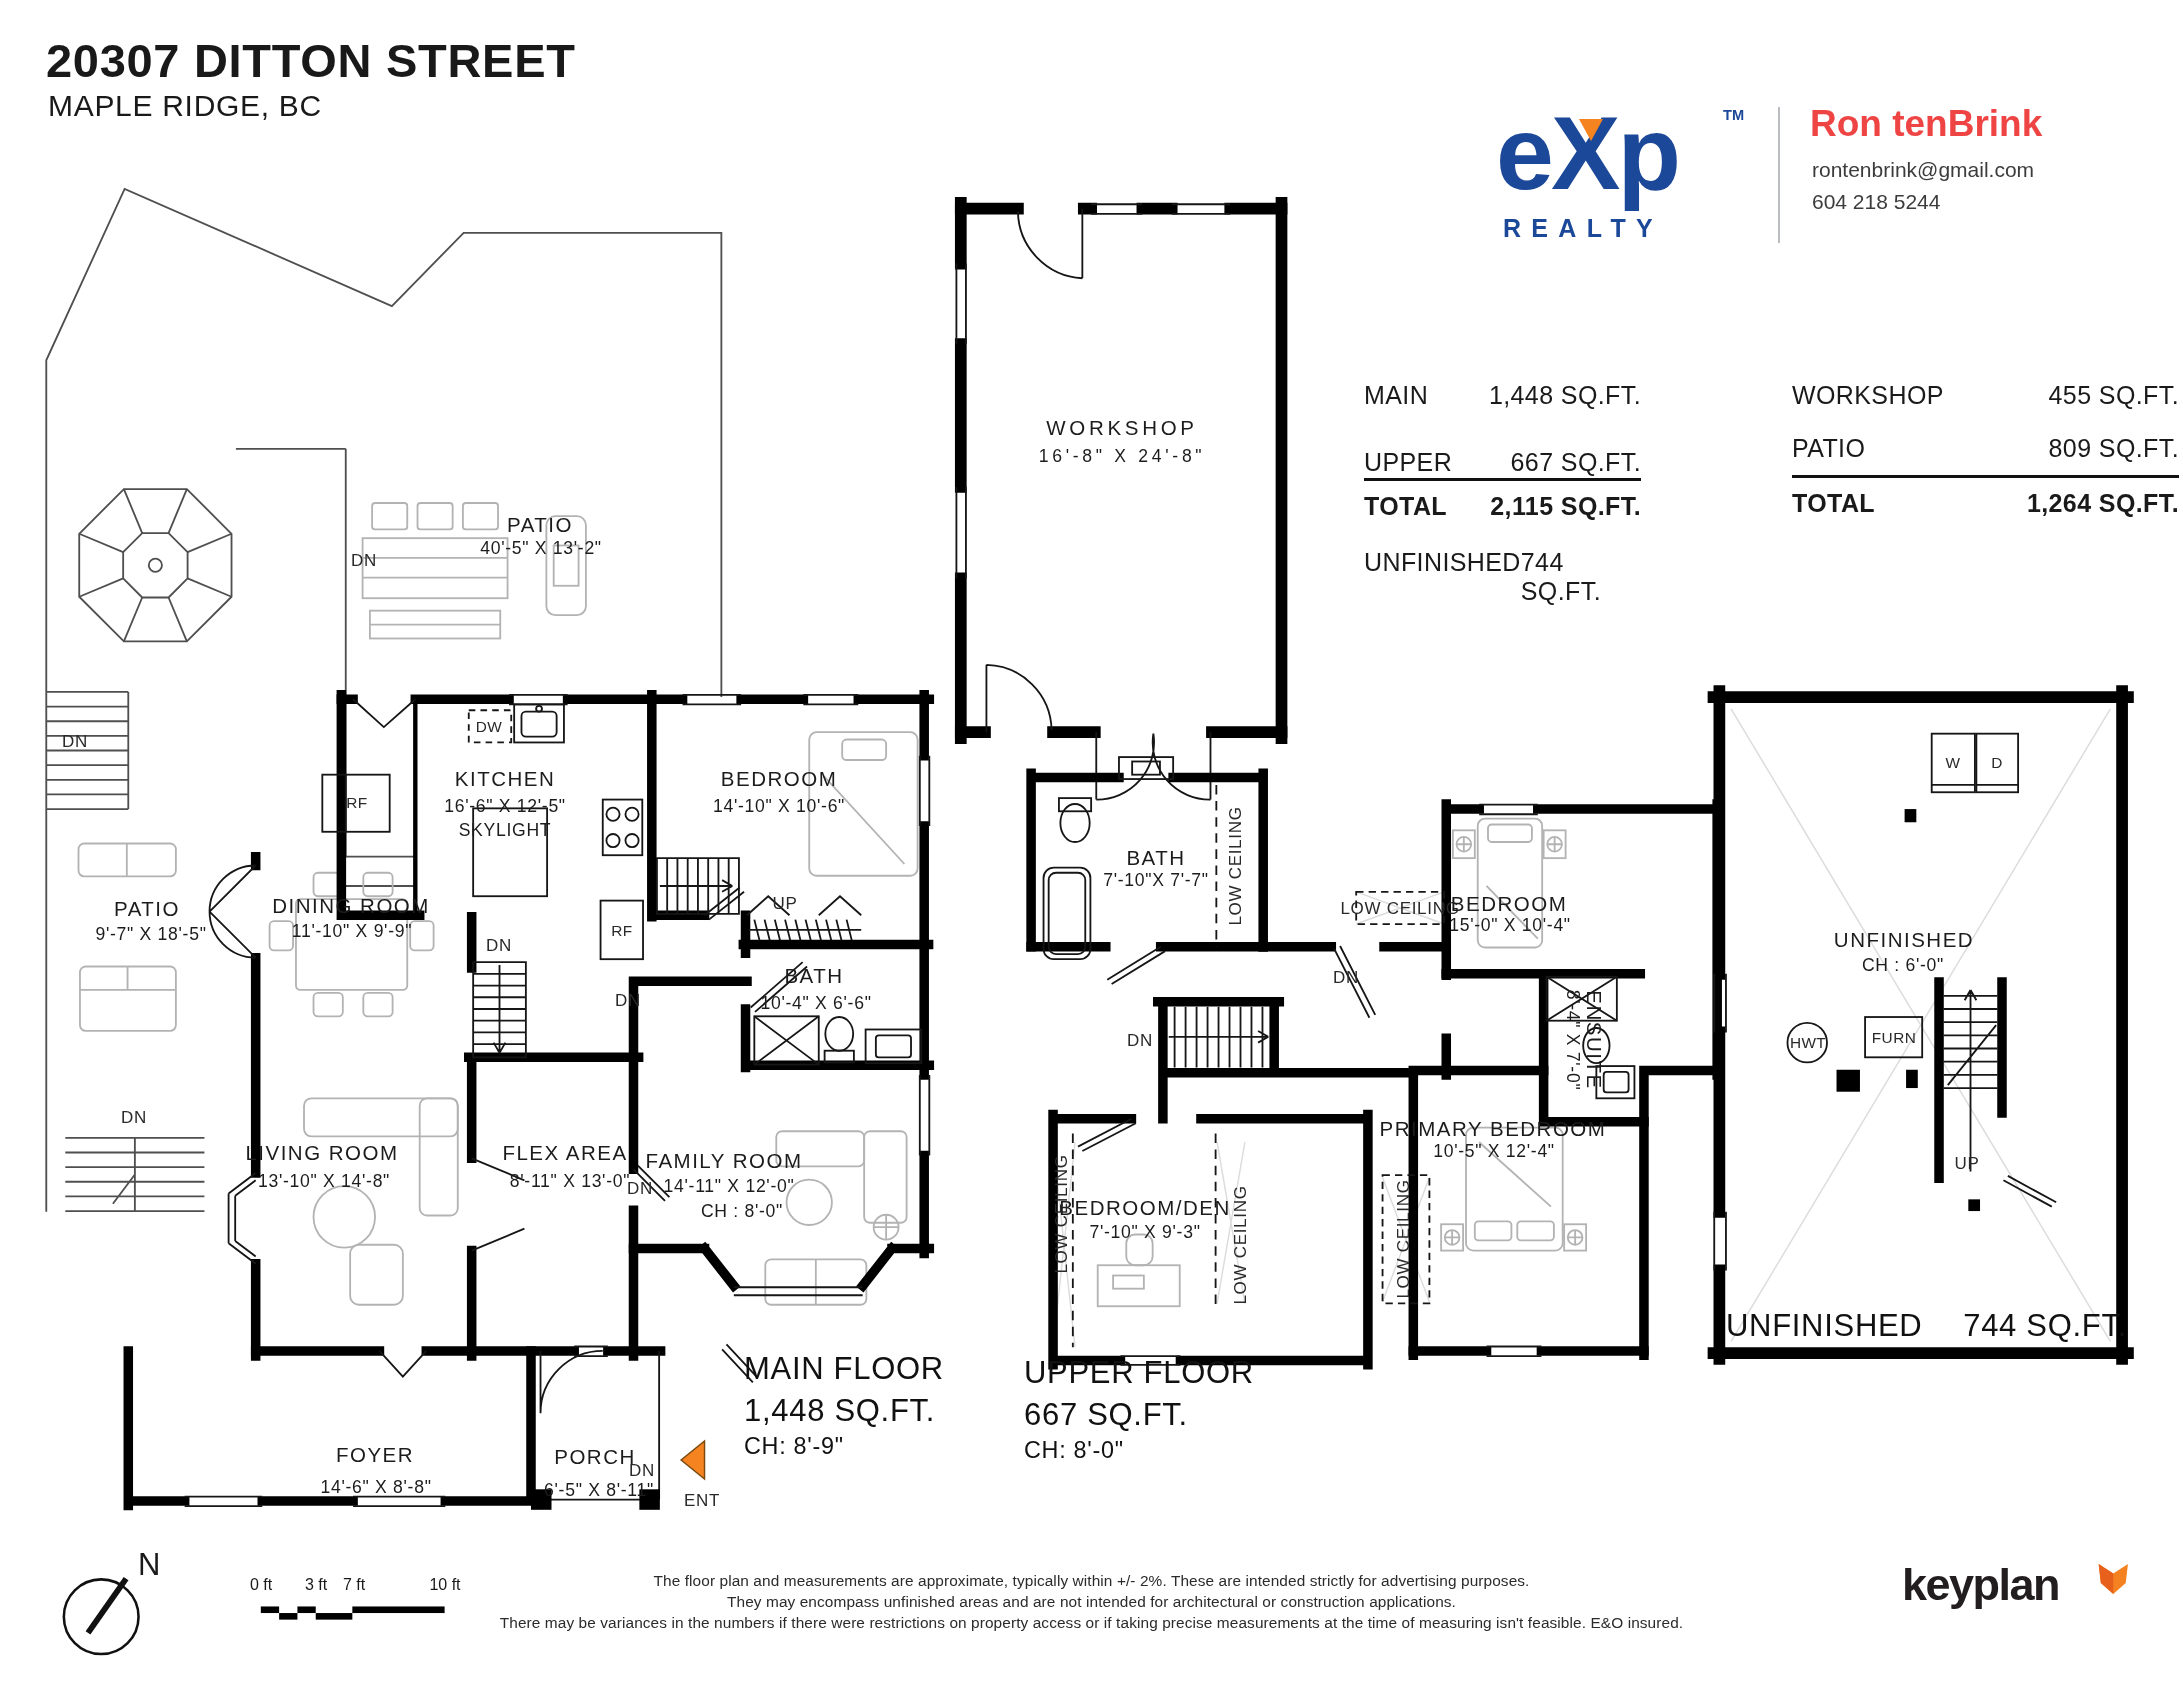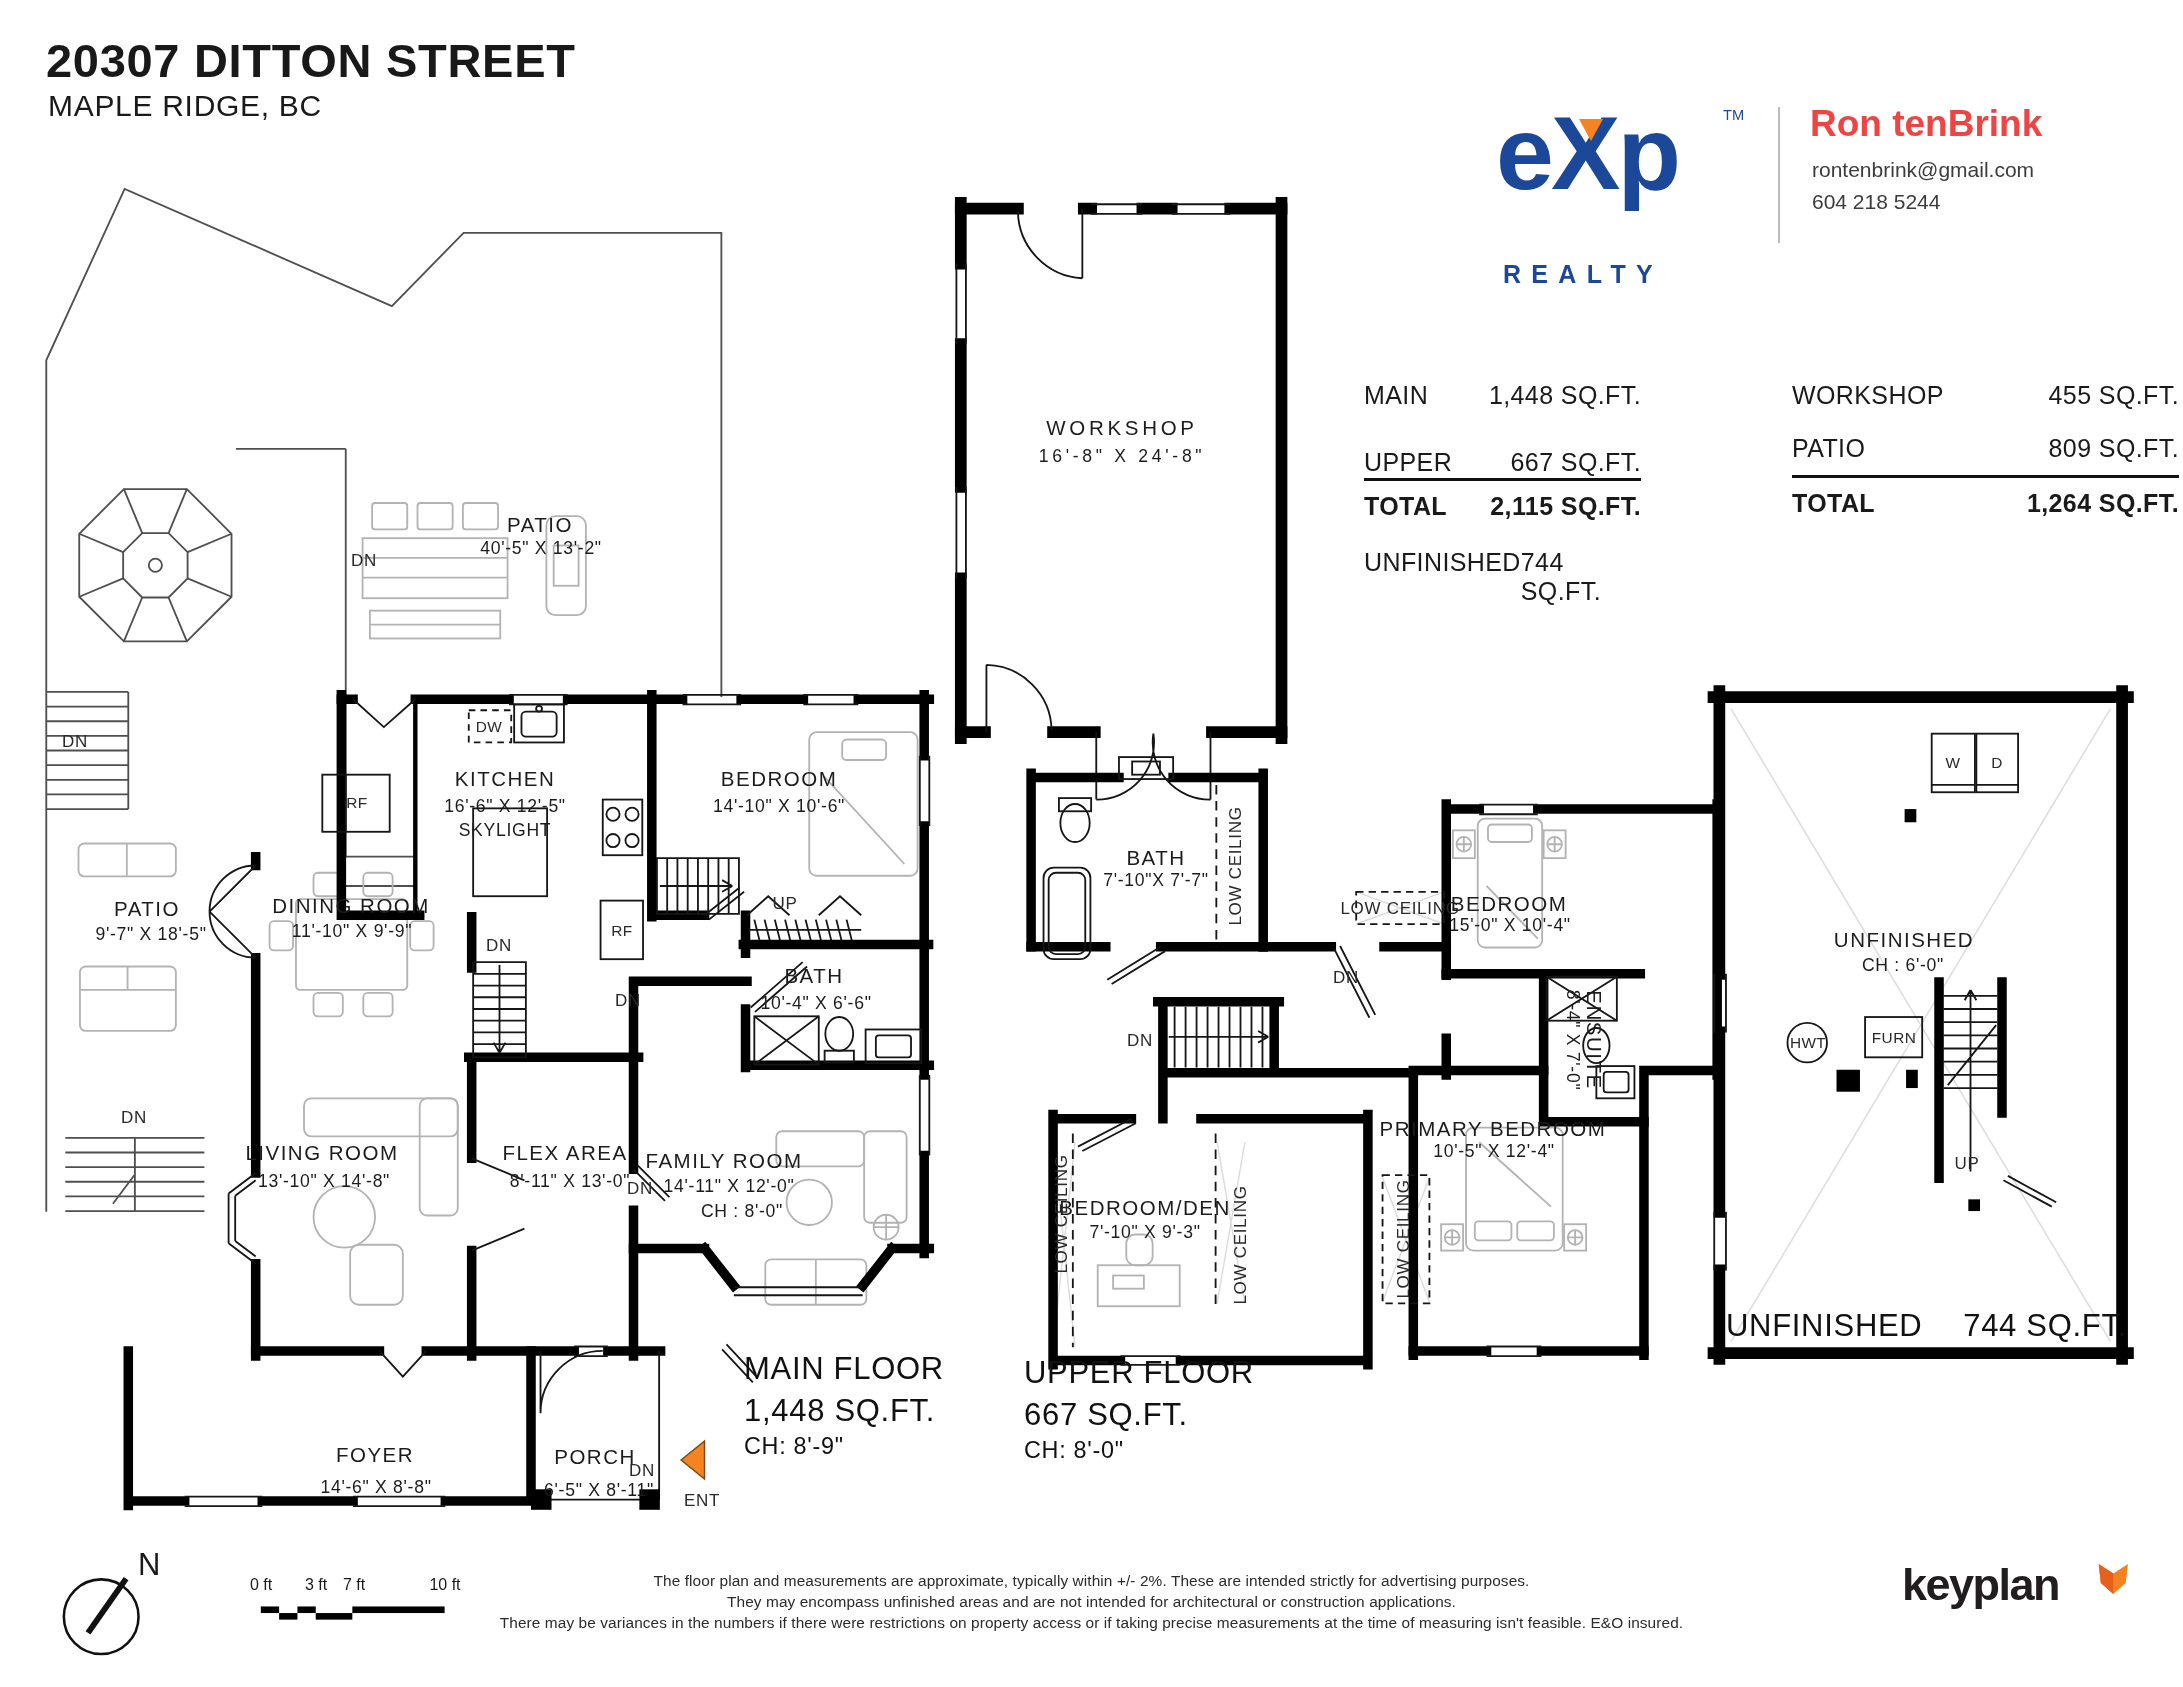--- a/index.html
+++ b/index.html
@@ -5,22 +5,22 @@
   html,body{margin:0;padding:0;background:#ffffff;}
   #page{position:relative;width:2183px;height:1687px;background:#fff;overflow:hidden;
         font-family:"Liberation Sans",sans-serif;color:#1a1a1a;}
   #plan-svg{position:absolute;left:0;top:0;z-index:0;}
   .abs{position:absolute;z-index:2;}
   
   .title{font-size:47px;font-weight:700;letter-spacing:0.7px;color:#191919;}
   .subtitle{font-size:30px;font-weight:400;letter-spacing:0.7px;color:#191919;}
   
   .exp-word{font-size:104px;font-weight:700;color:#1c4899;letter-spacing:-2.9px;line-height:1;}
-  .exp-tm{font-size:14.6px;font-weight:400;color:#1c4899;}
-  .exp-realty{font-size:25px;font-weight:700;color:#1c4899;letter-spacing:10.3px;margin-top:46px;}
+  .exp-tm{font-size:14.6px;font-weight:700;color:#1c4899;}
+  .exp-realty{font-size:25px;font-weight:700;color:#1c4899;letter-spacing:10.3px;}
   .vdiv{width:2.2px;background:#b9bdc2;}
   .agent-name{font-size:37px;font-weight:700;color:#ef4444;}
   .agent-line{font-size:21px;color:#3c3c3e;}
   
   .arow{position:absolute;display:flex;justify-content:space-between;width:100%;font-size:25px;letter-spacing:0.4px;}
   .arow.total{font-weight:700;}
   .rule{position:absolute;height:2.9px;background:#111;width:100%;}
   
   .plabel{position:absolute;z-index:2;transform:translate(-50%,-50%);white-space:nowrap;
           color:#1c1c1c;text-align:center;}

